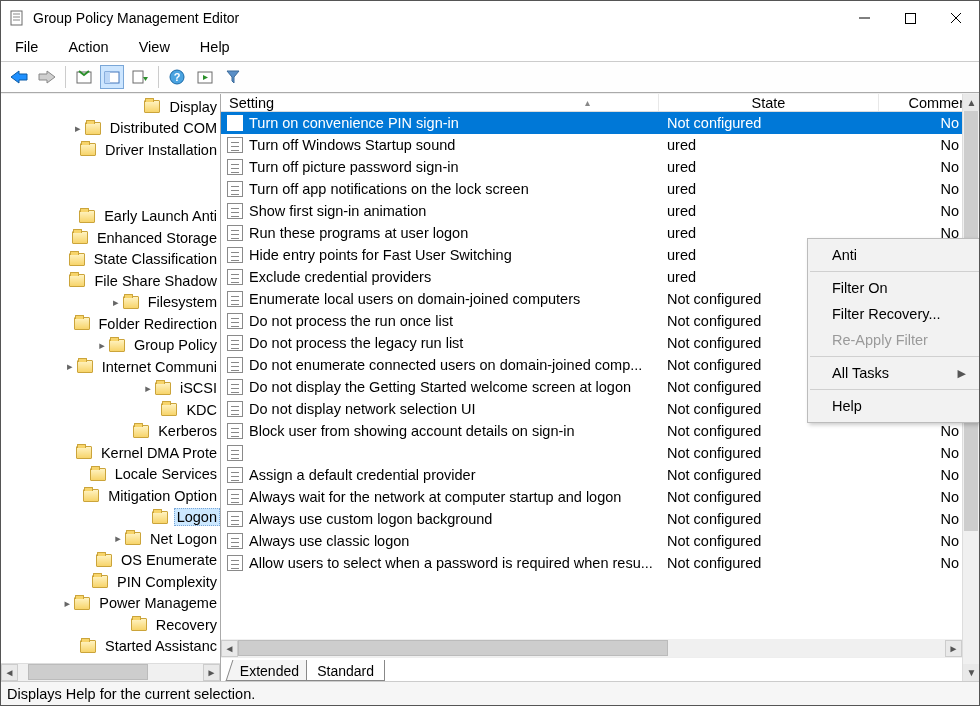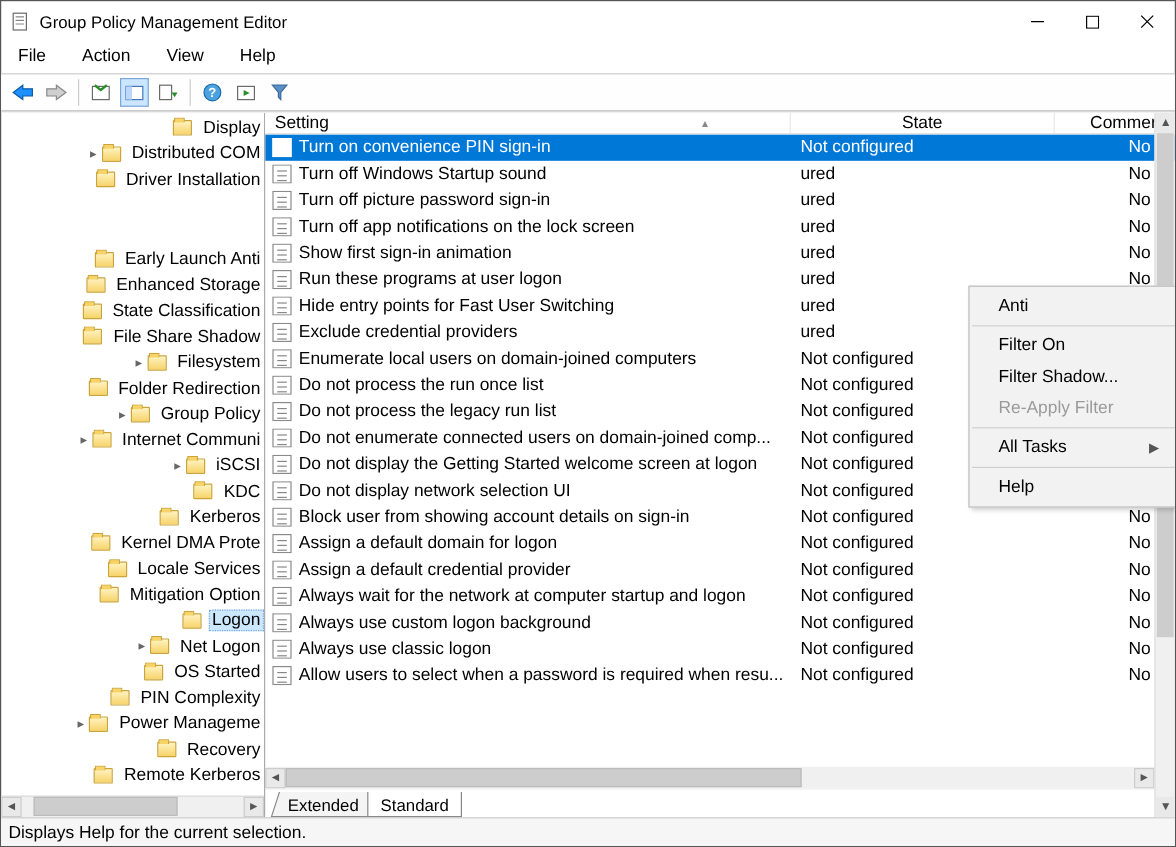--- a/index.html
+++ b/index.html
@@ -251,41 +251,41 @@
             <span class="label-wrap">Logon</span>
           </div>
           <div class="tree-row" style="padding-left: 32px;">
             <span class="expander">▸</span>
             <span class="folder-icon"></span>
             <span class="label-wrap">Net Logon</span>
           </div>
           <div class="tree-row" style="padding-left: 32px;">
             <span class="expander"></span>
             <span class="folder-icon"></span>
-            <span class="label-wrap">OS Started</span>
+            <span class="label-wrap">OS Enumerate</span>
           </div>
           <div class="tree-row" style="padding-left: 32px;">
             <span class="expander"></span>
             <span class="folder-icon"></span>
             <span class="label-wrap">PIN Complexity</span>
           </div>
           <div class="tree-row" style="padding-left: 32px;">
             <span class="expander">▸</span>
             <span class="folder-icon"></span>
             <span class="label-wrap">Power Manageme</span>
           </div>
           <div class="tree-row" style="">
             <span class="expander"></span>
             <span class="folder-icon"></span>
             <span class="label-wrap">Recovery</span>
           </div>
           <div class="tree-row" style="padding-left: 32px;">
             <span class="expander"></span>
             <span class="folder-icon"></span>
-            <span class="label-wrap">Remote Kerberos</span>
+            <span class="label-wrap">Started Assistanc</span>
           </div>
         </div>
       <div class="hscroll">
         <div class="hscroll-btn">◄</div>
         <div class="hscroll-track">
             <div class="hscroll-thumb" style="left:10px; width:120px;"></div>
           </div>
         <div class="hscroll-btn">►</div>
       </div>
     </div>
@@ -416,21 +416,20 @@
             <div class="cell-setting">
               <span class="setting-icon"></span>
               <span>Block user from showing account details on sign-in</span>
             </div>
             <div class="cell-state">Not configured</div>
             <div class="cell-comment">No</div>
           </div>
           <div class="list-row">
             <div class="cell-setting">
               <span class="setting-icon"></span>
-              <span>Assign a default domain for logon</span>
             </div>
             <div class="cell-state">Not configured</div>
             <div class="cell-comment">No</div>
           </div>
           <div class="list-row">
             <div class="cell-setting">
               <span class="setting-icon"></span>
               <span>Assign a default credential provider</span>
             </div>
             <div class="cell-state">Not configured</div>
@@ -490,21 +489,21 @@
 
       <div class="context-menu" id="context-menu">
           <div class="ctx-item">
             <span>Anti</span>
           </div>
           <div class="ctx-sep"></div>
           <div class="ctx-item">
             <span>Filter On</span>
           </div>
           <div class="ctx-item">
-            <span>Filter Shadow...</span>
+            <span>Filter Recovery...</span>
           </div>
           <div class="ctx-item disabled">
             <span>Re-Apply Filter</span>
           </div>
           <div class="ctx-sep"></div>
           <div class="ctx-item">
             <span>All Tasks</span>
             <span class="ctx-arrow">▶</span>
           </div>
           <div class="ctx-sep"></div>

